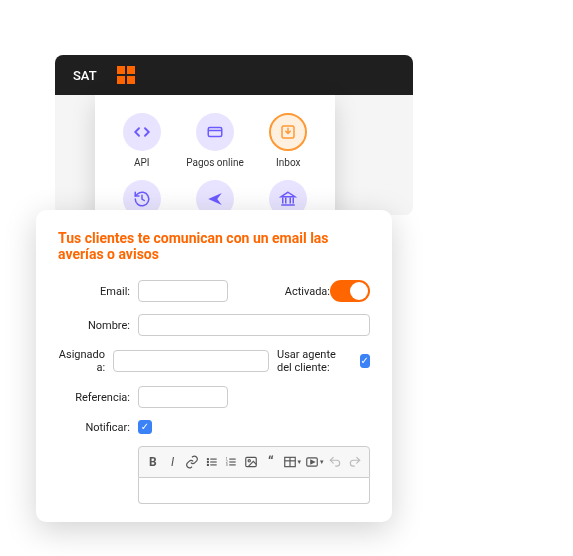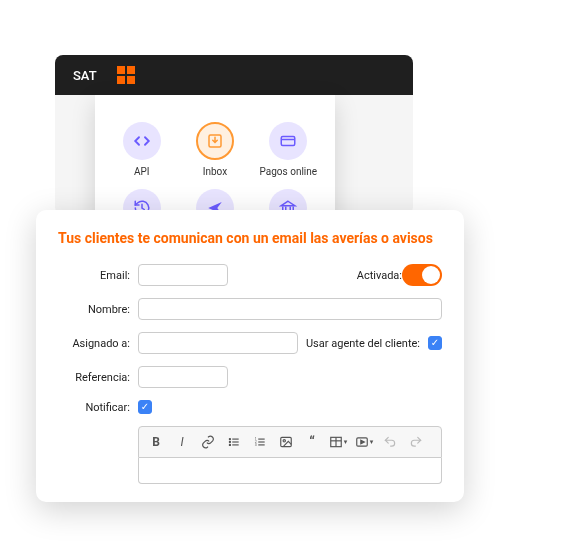--- a/index.html
+++ b/index.html
@@ -50,21 +50,21 @@
       border-radius: 0 0 8px 8px;
     }
     .dropdown {
       position: absolute;
       top: 95px;
       left: 95px;
       width: 240px;
       background: #fff;
       border-radius: 0 0 10px 10px;
       box-shadow: 0 8px 24px rgba(0,0,0,0.15);
-      padding: 27px 12px 14px 12px;
+      padding: 18px 12px 14px 12px;
       display: grid;
       grid-template-columns: repeat(3, 1fr);
       gap: 12px 4px;
       justify-items: center;
     }
     .dropdown-item {
       display: flex;
       flex-direction: column;
       align-items: center;
       gap: 6px;
@@ -82,21 +82,21 @@
     .icon-circle.orange { background: #fff0e0; border: 2px solid #ff9933; }
     .dropdown-label {
       font-size: 10px;
       color: #333;
       text-align: center;
     }
     .form-card {
       position: absolute;
       top: 210px;
       left: 36px;
-      width: 428px;
+      width: 356px;
       background: #fff;
       border-radius: 10px;
       box-shadow: 0 8px 32px rgba(0,0,0,0.18);
       padding: 20px 22px 18px 22px;
     }
     .form-title {
       color: #ff6600;
       font-size: 14px;
       font-weight: 700;
       margin-bottom: 18px;
@@ -223,36 +223,36 @@
   <div class="dropdown-item">
     <div class="icon-circle purple">
       <svg width="18" height="18" viewBox="0 0 24 24" fill="none" stroke="#6b5bff" stroke-width="2.5" stroke-linecap="round">
           <polyline points="8,7 3,12 8,17"></polyline>
           <polyline points="16,7 21,12 16,17"></polyline>
         </svg>
     </div>
     <span class="dropdown-label">API</span>
   </div>
   <div class="dropdown-item">
+    <div class="icon-circle purple">
+      <svg width="18" height="18" viewBox="0 0 24 24" fill="none" stroke="#6b5bff" stroke-width="2">
+          <rect x="3" y="6" width="18" height="12" rx="2"></rect>
+          <line x1="3" y1="10" x2="21" y2="10"></line>
+        </svg>
+    </div>
+    <span class="dropdown-label">Pagos online</span>
+  </div>
+  <div class="dropdown-item">
     <div class="icon-circle orange">
       <svg width="18" height="18" viewBox="0 0 24 24" fill="#ff9933">
           <rect x="4" y="4" width="16" height="16" rx="2" fill="none" stroke="#ff9933" stroke-width="2"></rect>
           <path d="M12 7 L12 13 M9 11 L12 14 L15 11" stroke="#ff9933" stroke-width="2" fill="none" stroke-linecap="round"></path>
         </svg>
     </div>
     <span class="dropdown-label">Inbox</span>
-  </div>
-  <div class="dropdown-item">
-    <div class="icon-circle purple">
-      <svg width="18" height="18" viewBox="0 0 24 24" fill="none" stroke="#6b5bff" stroke-width="2">
-          <rect x="3" y="6" width="18" height="12" rx="2"></rect>
-          <line x1="3" y1="10" x2="21" y2="10"></line>
-        </svg>
-    </div>
-    <span class="dropdown-label">Pagos online</span>
   </div>
   <div class="dropdown-item">
     <div class="icon-circle purple">
       <svg width="18" height="18" viewBox="0 0 24 24" fill="none" stroke="#6b5bff" stroke-width="2" stroke-linecap="round">
           <path d="M3 12a9 9 0 1 0 3-6.7L3 8"></path>
           <polyline points="3,3 3,8 8,8"></polyline>
           <polyline points="12,7 12,12 15,14"></polyline>
         </svg>
     </div>
     <span class="dropdown-label"></span>

